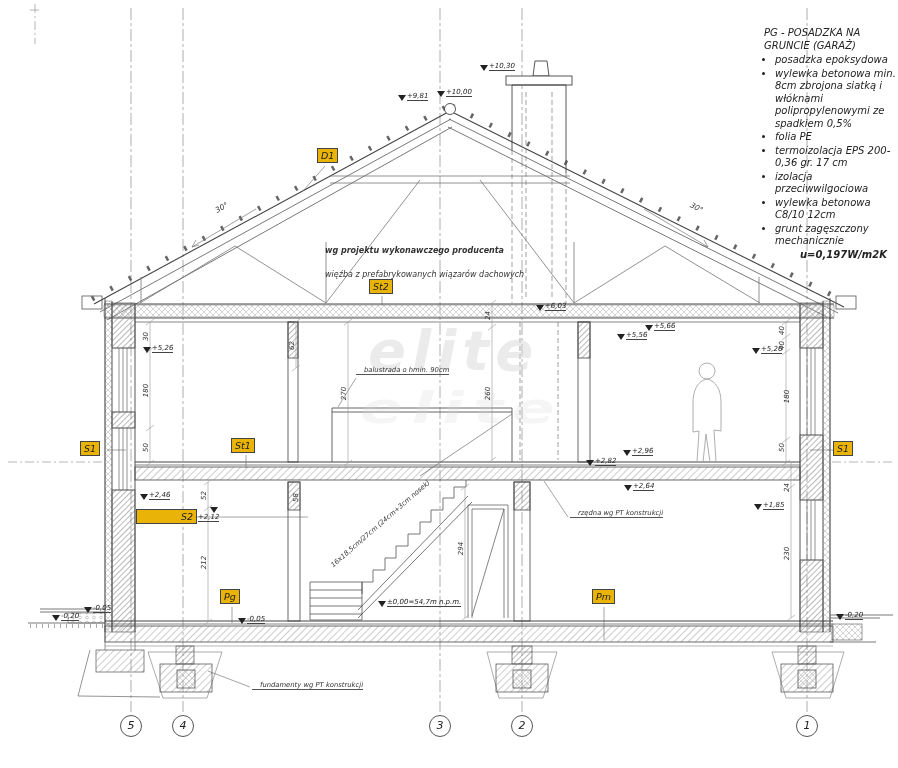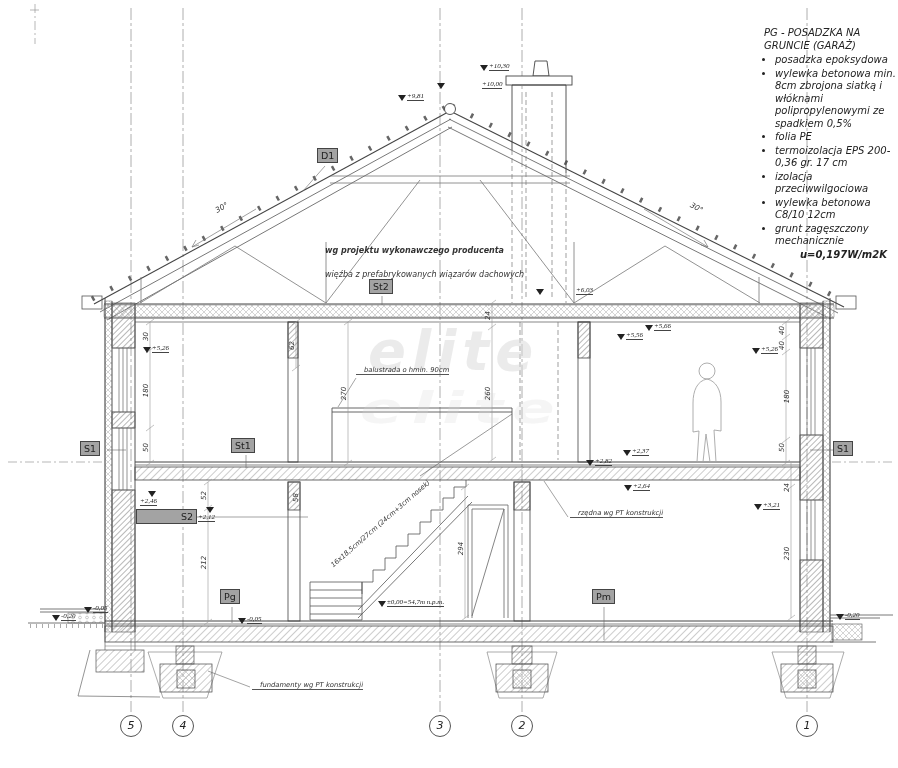--- a/index.html
+++ b/index.html
@@ -6,26 +6,26 @@
   #canvas{position:relative;width:898px;height:768px;background:#fff;overflow:hidden;
           font-family:"DejaVu Sans",sans-serif;color:#333;}
   svg{position:absolute;left:0;top:0;}
   .txt{position:absolute;font-style:italic;font-size:8px;color:#333;white-space:nowrap;}
   .small{font-size:6.8px;}
   .uline{border-bottom:0.8px solid #555;padding-bottom:0px;padding-left:8px;}
   .elev{position:absolute;display:flex;align-items:flex-end;font-style:italic;
         font-size:7px;color:#222;white-space:nowrap;}
   .tri{display:inline-block;width:0;height:0;border-left:4px solid transparent;
        border-right:4px solid transparent;border-top:6px solid #222;margin-right:1px;}
-  .elev .val{border-bottom:0.8px solid #444;font-family:Liberation Serif, serif;}
+  .elev .val{border-bottom:0.8px solid #444;}
   .vdim{position:absolute;width:26px;height:9px;margin:-4px 0 0 -13px;text-align:center;
         transform:rotate(-90deg);font-size:7px;font-style:italic;color:#333;white-space:nowrap;}
   .slope{position:absolute;font-size:7.5px;font-style:italic;color:#333;}
-  .lblbox{position:absolute;border:0.9px solid #444;background:#a3a3a3;padding:0px 3px;
-          font-size:9.5px;color:#222;line-height:13px;}
+  .lblbox{position:absolute;border:0.9px solid #444;background:#eab308;padding:0px 3px;
+          font-size:9.5px;font-style:italic;color:#222;line-height:13px;}
   .bubble{position:absolute;width:20px;height:20px;border:1px solid #555;border-radius:50%;
           background:#fff;text-align:center;line-height:20px;font-size:11px;font-style:italic;color:#222;}
   .legend{position:absolute;left:764px;top:27px;width:132px;font-size:10px;font-style:italic;color:#222;line-height:1.25;}
   .legend .ltitle{margin-bottom:2px;}
   .legend ul{margin:0 0 0 11px;padding:0;}
   .legend li{margin:0 0 1px 0;}
   .legend .uval{font-weight:bold;margin-top:1px;padding-left:36px;}
   .wm{position:absolute;font-weight:bold;font-style:italic;color:#d9d9d9;letter-spacing:6px;
       pointer-events:none;}
 </style>
@@ -285,29 +285,29 @@
     <div class="uval">u=0,197W/m2K</div>
   </div>
 
   <div class="wm" style="left:368px;top:318px;font-size:56px;opacity:.5;">elite</div>
   <div class="wm" style="left:360px;top:384px;font-size:42px;opacity:.25;transform:scaleX(1.5);transform-origin:0 0;">elite</div>
 
   <div class="elev" style="left:480px;top:62px;">
       <span class="tri"></span>
       <span class="val">+10,30</span>
     </div>
-  <div class="elev" style="left:437px;top:80px;gap:36px;">
+  <div class="elev" style="left:437px;top:88px;">
       <span class="tri"></span>
       <span class="val">+10,00</span>
     </div>
   <div class="elev" style="left:398px;top:92px;">
       <span class="tri"></span>
       <span class="val">+9,81</span>
     </div>
-  <div class="elev" style="left:536px;top:286px;gap:31px;">
+  <div class="elev" style="left:536px;top:302px;">
       <span class="tri"></span>
       <span class="val">+6,03</span>
     </div>
   <div class="elev" style="left:645px;top:322px;">
       <span class="tri"></span>
       <span class="val">+5,66</span>
     </div>
   <div class="elev" style="left:617px;top:331px;justify-content:flex-end;">
       <span class="tri"></span>
       <span class="val">+5,56</span>
@@ -315,41 +315,41 @@
   <div class="elev" style="left:143px;top:344px;">
       <span class="tri"></span>
       <span class="val">+5,26</span>
     </div>
   <div class="elev" style="left:752px;top:345px;">
       <span class="tri"></span>
       <span class="val">+5,26</span>
     </div>
   <div class="elev" style="left:623px;top:447px;">
       <span class="tri"></span>
-      <span class="val">+2,37</span>
+      <span class="val">+2,96</span>
     </div>
   <div class="elev" style="left:586px;top:457px;">
       <span class="tri"></span>
       <span class="val">+2,82</span>
     </div>
   <div class="elev" style="left:624px;top:482px;">
       <span class="tri"></span>
       <span class="val">+2,64</span>
     </div>
-  <div class="elev" style="left:140px;top:491px;flex-direction:column;">
+  <div class="elev" style="left:140px;top:491px;">
       <span class="tri"></span>
       <span class="val">+2,46</span>
     </div>
   <div class="elev" style="left:198px;top:507px;flex-direction:column;">
       <span class="tri"></span>
       <span class="val">+2,12</span>
     </div>
   <div class="elev" style="left:754px;top:501px;">
       <span class="tri"></span>
-      <span class="val">+3,21</span>
+      <span class="val">+1,85</span>
     </div>
   <div class="elev" style="left:84px;top:604px;">
       <span class="tri"></span>
       <span class="val">-0,05</span>
     </div>
   <div class="elev" style="left:52px;top:612px;">
       <span class="tri"></span>
       <span class="val">-0,20</span>
     </div>
   <div class="elev" style="left:238px;top:615px;">

